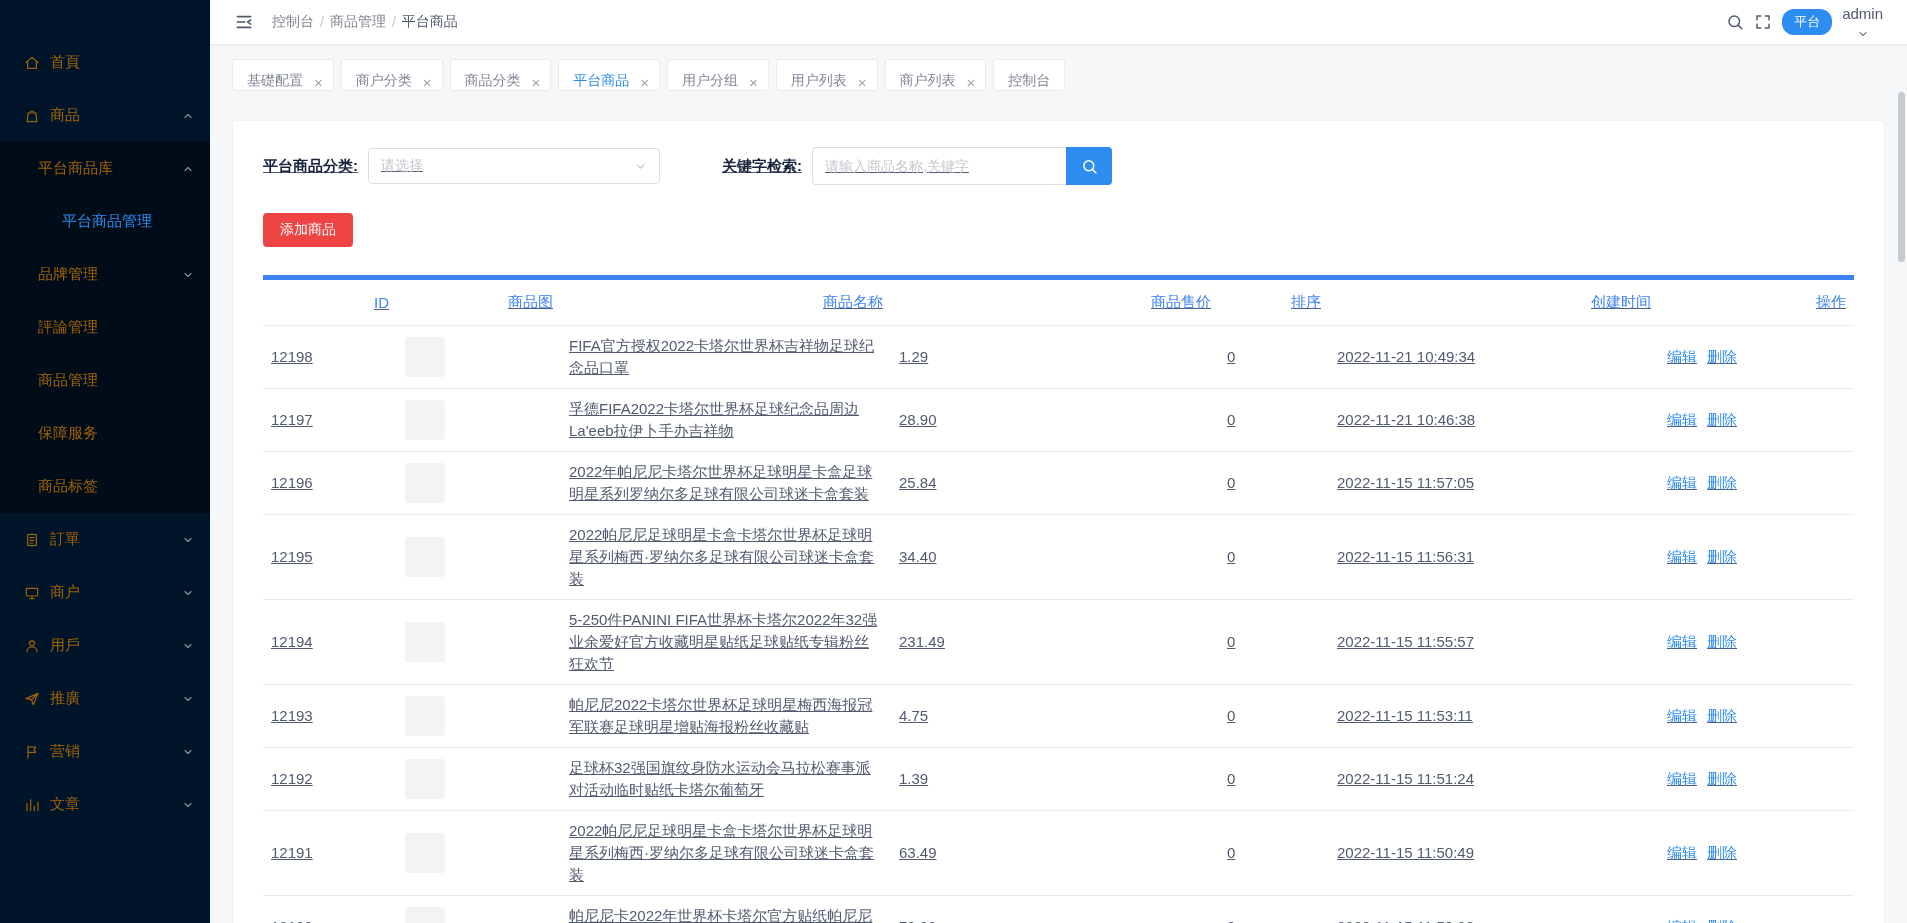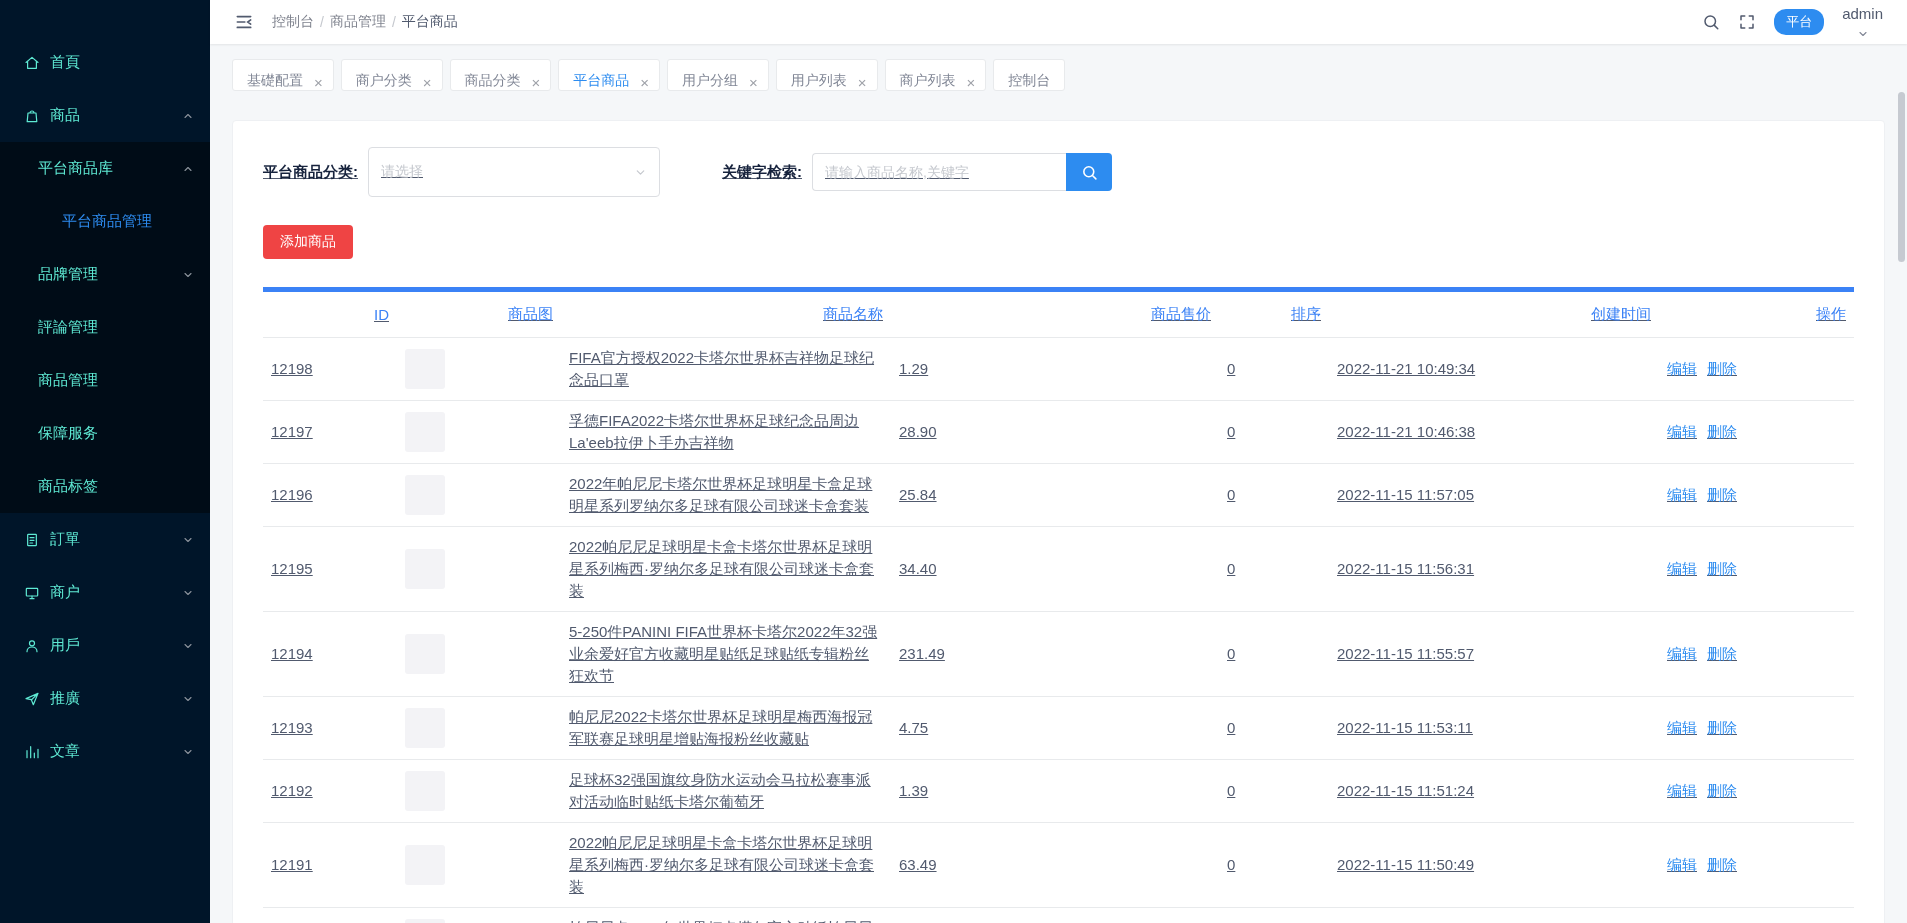--- a/index.html
+++ b/index.html
@@ -4,42 +4,42 @@
 <style>
   * { margin:0; padding:0; box-sizing:border-box; }
   html,body { width:1907px; height:923px; overflow:hidden;
     font-family:"Liberation Sans","DejaVu Sans",sans-serif; }
   body { display:flex; background:#f5f7f9; color:#515a6e; }
 
   
   .sidebar { width:210px; min-width:210px; height:100%; background:#001529;
     padding-top:36px; overflow:hidden; }
   .side-item { display:flex; align-items:center; height:53px;
-    padding:0 16px 0 24px; color:#5eead4; font-size:15px; cursor:pointer; }
+    padding:0 16px 0 24px; color:#a16207; font-size:15px; cursor:pointer; }
   .side-item .icon { display:flex; margin-right:10px; }
   .side-item .lbl { white-space:nowrap; }
   .side-item .arrow { margin-left:auto; display:flex; color:#8a929b; }
   .arrow.up svg { transform:rotate(180deg); }
   .submenu-block { background:#000c17; }
   .lvl2 { padding-left:38px; }
   .lvl3 { padding-left:62px; }
   .side-item.active { color:#2d8cf0; }
 
   
   .main { flex:1; display:flex; flex-direction:column; height:100%; position:relative; }
 
   .topbar { height:44px; background:#fff; display:flex; align-items:center;
     padding:0 24px; box-shadow:0 1px 2px rgba(0,0,0,.08); position:relative; z-index:2; }
   .collapse-btn { display:flex; color:#515a6e; cursor:pointer; margin-right:18px; }
   .breadcrumb { display:flex; align-items:center; font-size:14px; color:#80848f; }
   .breadcrumb .crumb { margin:0 6px; cursor:pointer; }
   .breadcrumb .crumb:first-child { margin-left:0; }
   .breadcrumb .crumb.current { color:#515a6e; cursor:default; }
   .breadcrumb .sep { color:#c5c8ce; }
-  .topbar-right { margin-left:auto; display:flex; align-items:center; gap:18px; }
+  .topbar-right { margin-left:auto; display:flex; align-items:center; gap:10px; }
   .top-icon { display:flex; color:#515a6e; cursor:pointer; }
   .role-badge { background:#2d8cf0; color:#fff; font-size:13px; padding:4px 12px;
     border-radius:12px; }
   .user-wrap { display:flex; align-items:center; gap:6px; cursor:pointer;
     font-size:15px; color:#515a6e;flex-direction:column; }
 
   
   .tabs-strip { height:62px; padding:15px 22px 0; display:flex; gap:7px; }
   .tag-tab { height:32px; background:#fff; border:1px solid #e8eaec; border-radius:3px;
     display:flex; align-items:flex-end; padding:0 8px 0 14px; font-size:14px;
@@ -50,21 +50,21 @@
   .tag-tab.no-close { padding-right:14px; }
 
   
   .content { flex:1; overflow:hidden; padding:14px 22px 0;text-decoration:underline; }
   .card { background:#fff; border-radius:4px; border:1px solid #eef0f3;
     padding:26px 30px; height:1200px; }
 
   .filter-row { display:flex; align-items:center; }
   .filter-label { font-size:15px; font-weight:700; color:#17233d; margin-right:10px;
     white-space:nowrap; }
-  .select-box { width:292px; height:50px; border:1px solid #dcdee2; border-radius:4px;
+  .select-box { width:292px; height:36px; border:1px solid #dcdee2; border-radius:4px;
     display:flex; align-items:center; padding:0 12px; background:#fff; cursor:pointer; }
   .select-box .placeholder { color:#c5c8ce; font-size:14px; flex:1; }
   .select-box .sel-arrow { display:flex; color:#c5c8ce; }
   .kw-label { margin-left:62px; }
   .kw-input { width:254px; height:38px; border:1px solid #dcdee2;
     border-right:none; border-radius:4px 0 0 4px; padding:16px 12px; font-size:14px;
     color:#515a6e; outline:none; font-family:inherit; }
   .kw-input::placeholder { color:#c5c8ce; }
   .search-btn { width:46px; height:38px; background:#2d8cf0; border:none;
     border-radius:0 4px 4px 0; display:flex; align-items:center; justify-content:center;
@@ -205,20 +205,33 @@
         </svg>
     </span>
     <span class="lbl">推廣</span>
     <span class="arrow">
       <svg width="12" height="12" viewBox="0 0 24 24" fill="none" stroke="currentColor" stroke-width="2.2" stroke-linecap="round" stroke-linejoin="round">
           <path d="M6 9l6 6 6-6"></path>
         </svg>
     </span>
   </div>
 
+  <div class="side-item lvl1">
+    <span class="icon">
+      <svg width="16" height="16" viewBox="0 0 24 24" fill="none" stroke="currentColor" stroke-width="1.8" stroke-linecap="round" stroke-linejoin="round">
+          <path d="M6 21V3.5M6 4.5h11.5L15 8.5l2.5 4H6"></path>
+        </svg>
+    </span>
+    <span class="lbl">营销</span>
+    <span class="arrow">
+      <svg width="12" height="12" viewBox="0 0 24 24" fill="none" stroke="currentColor" stroke-width="2.2" stroke-linecap="round" stroke-linejoin="round">
+          <path d="M6 9l6 6 6-6"></path>
+        </svg>
+    </span>
+  </div>
 
   <div class="side-item lvl1">
     <span class="icon">
       <svg width="16" height="16" viewBox="0 0 24 24" fill="none" stroke="currentColor" stroke-width="1.8" stroke-linecap="round" stroke-linejoin="round">
           <path d="M4.5 20.5V10M10 20.5V4M15.5 20.5v-7M21 20.5V8"></path>
         </svg>
     </span>
     <span class="lbl">文章</span>
     <span class="arrow">
       <svg width="12" height="12" viewBox="0 0 24 24" fill="none" stroke="currentColor" stroke-width="2.2" stroke-linecap="round" stroke-linejoin="round">

